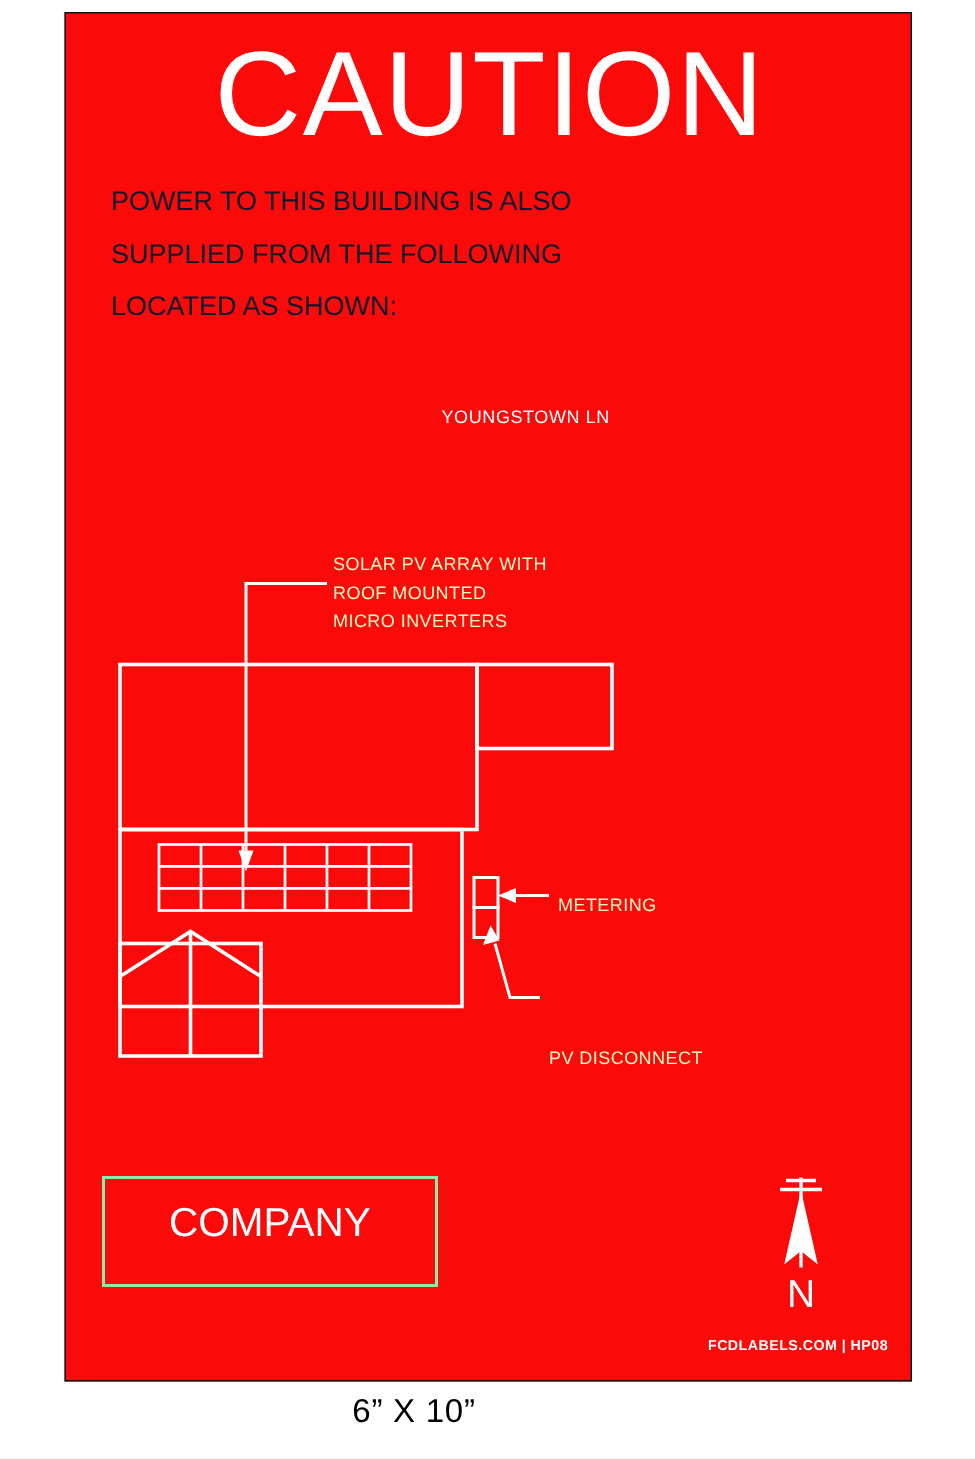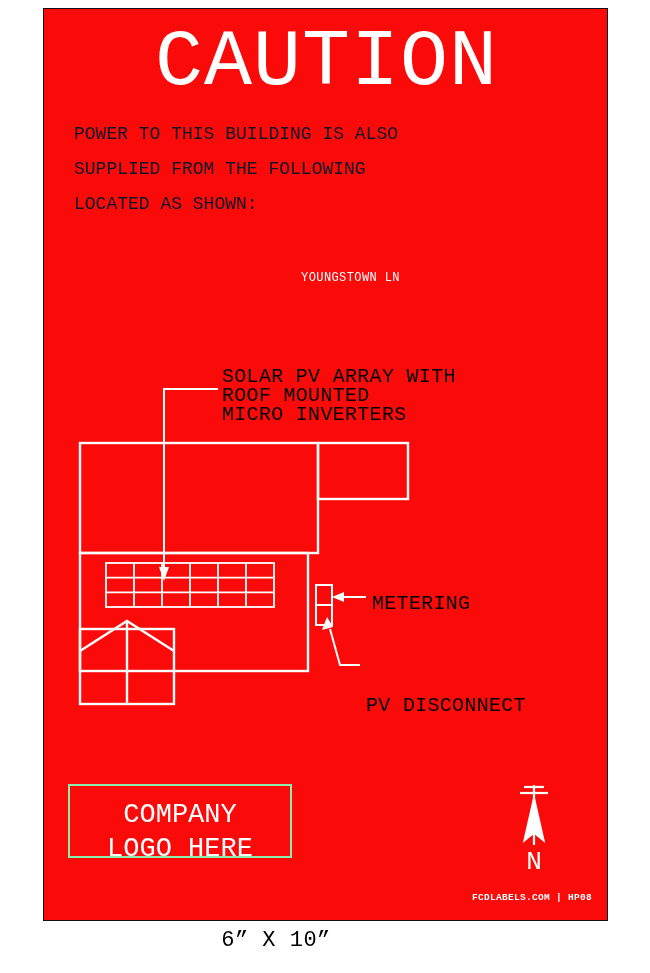--- a/index.html
+++ b/index.html
@@ -14,21 +14,20 @@
     position: relative;
     overflow: hidden;
   }
 
   #label-wrap {
     position: absolute;
     left: 0;
     top: 0;
     width: 650px;
     height: 973px;
-    font-family: Liberation Mono, monospace;
   }
 
   
   #label-panel {
     position: absolute;
     left: 43px;
     top: 8px;
     width: 565px;
     height: 913px;
     background: #fb0a0a;
@@ -79,22 +78,22 @@
   #diagram {
     position: absolute;
     left: 0;
     top: 340px;
     width: 565px;
     height: 390px;
   }
 
   .dg-label {
     position: absolute;
-    color: #000000;
-    font-size: 20px;
+    color: #fef9c3;
+    font-size: 12px;
     line-height: 19px;
     letter-spacing: 0.3px;
     white-space: nowrap;
   }
 
   #lbl-array  { left: 178px; top: 18px; }
   #lbl-panel  { left: 328px; top: 245px; }
   #lbl-disc   { left: 322px; top: 309px; margin-top: 38px; }
 
   
@@ -232,21 +231,20 @@
 
       <div class="dg-label" id="lbl-panel">
         <div>METERING</div>
       </div>
 
       <div class="dg-label" id="lbl-disc">PV DISCONNECT</div>
     </div>
 
     <div id="logo-box">
       <div>COMPANY</div>
-      <div>LOGO HERE</div>
     </div>
 
     <div id="north-mark">
       <svg width="120" height="110" viewBox="0 0 120 110">
         <g stroke="#ffffff" stroke-width="2.2" fill="none">
           <line x1="60" y1="6" x2="60" y2="66"></line>
           <line x1="46" y1="14" x2="74" y2="14"></line>
           <line x1="50" y1="8" x2="70" y2="8"></line>
         </g>
         <polygon points="60,18 70,62 60,54 50,62" fill="#ffffff" stroke="#ffffff" stroke-width="1.5"></polygon>

